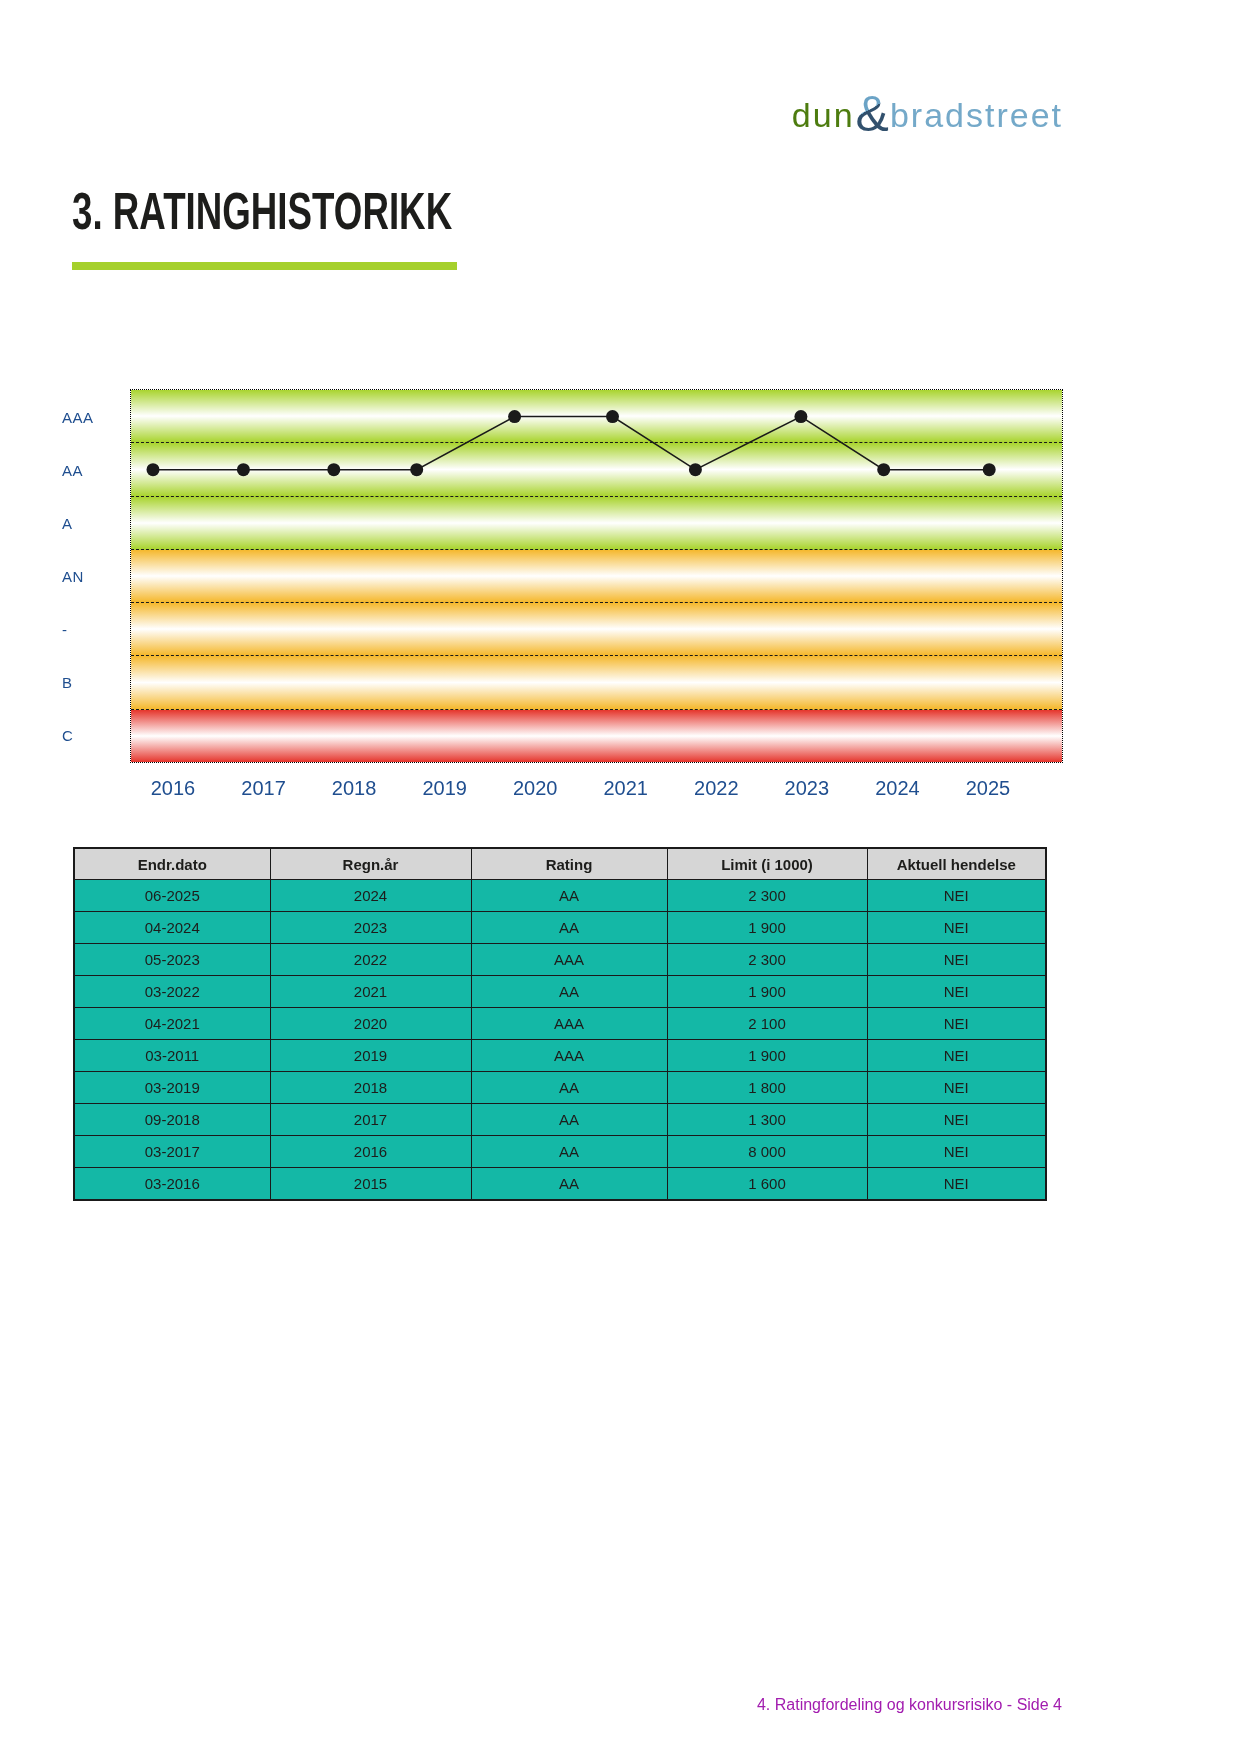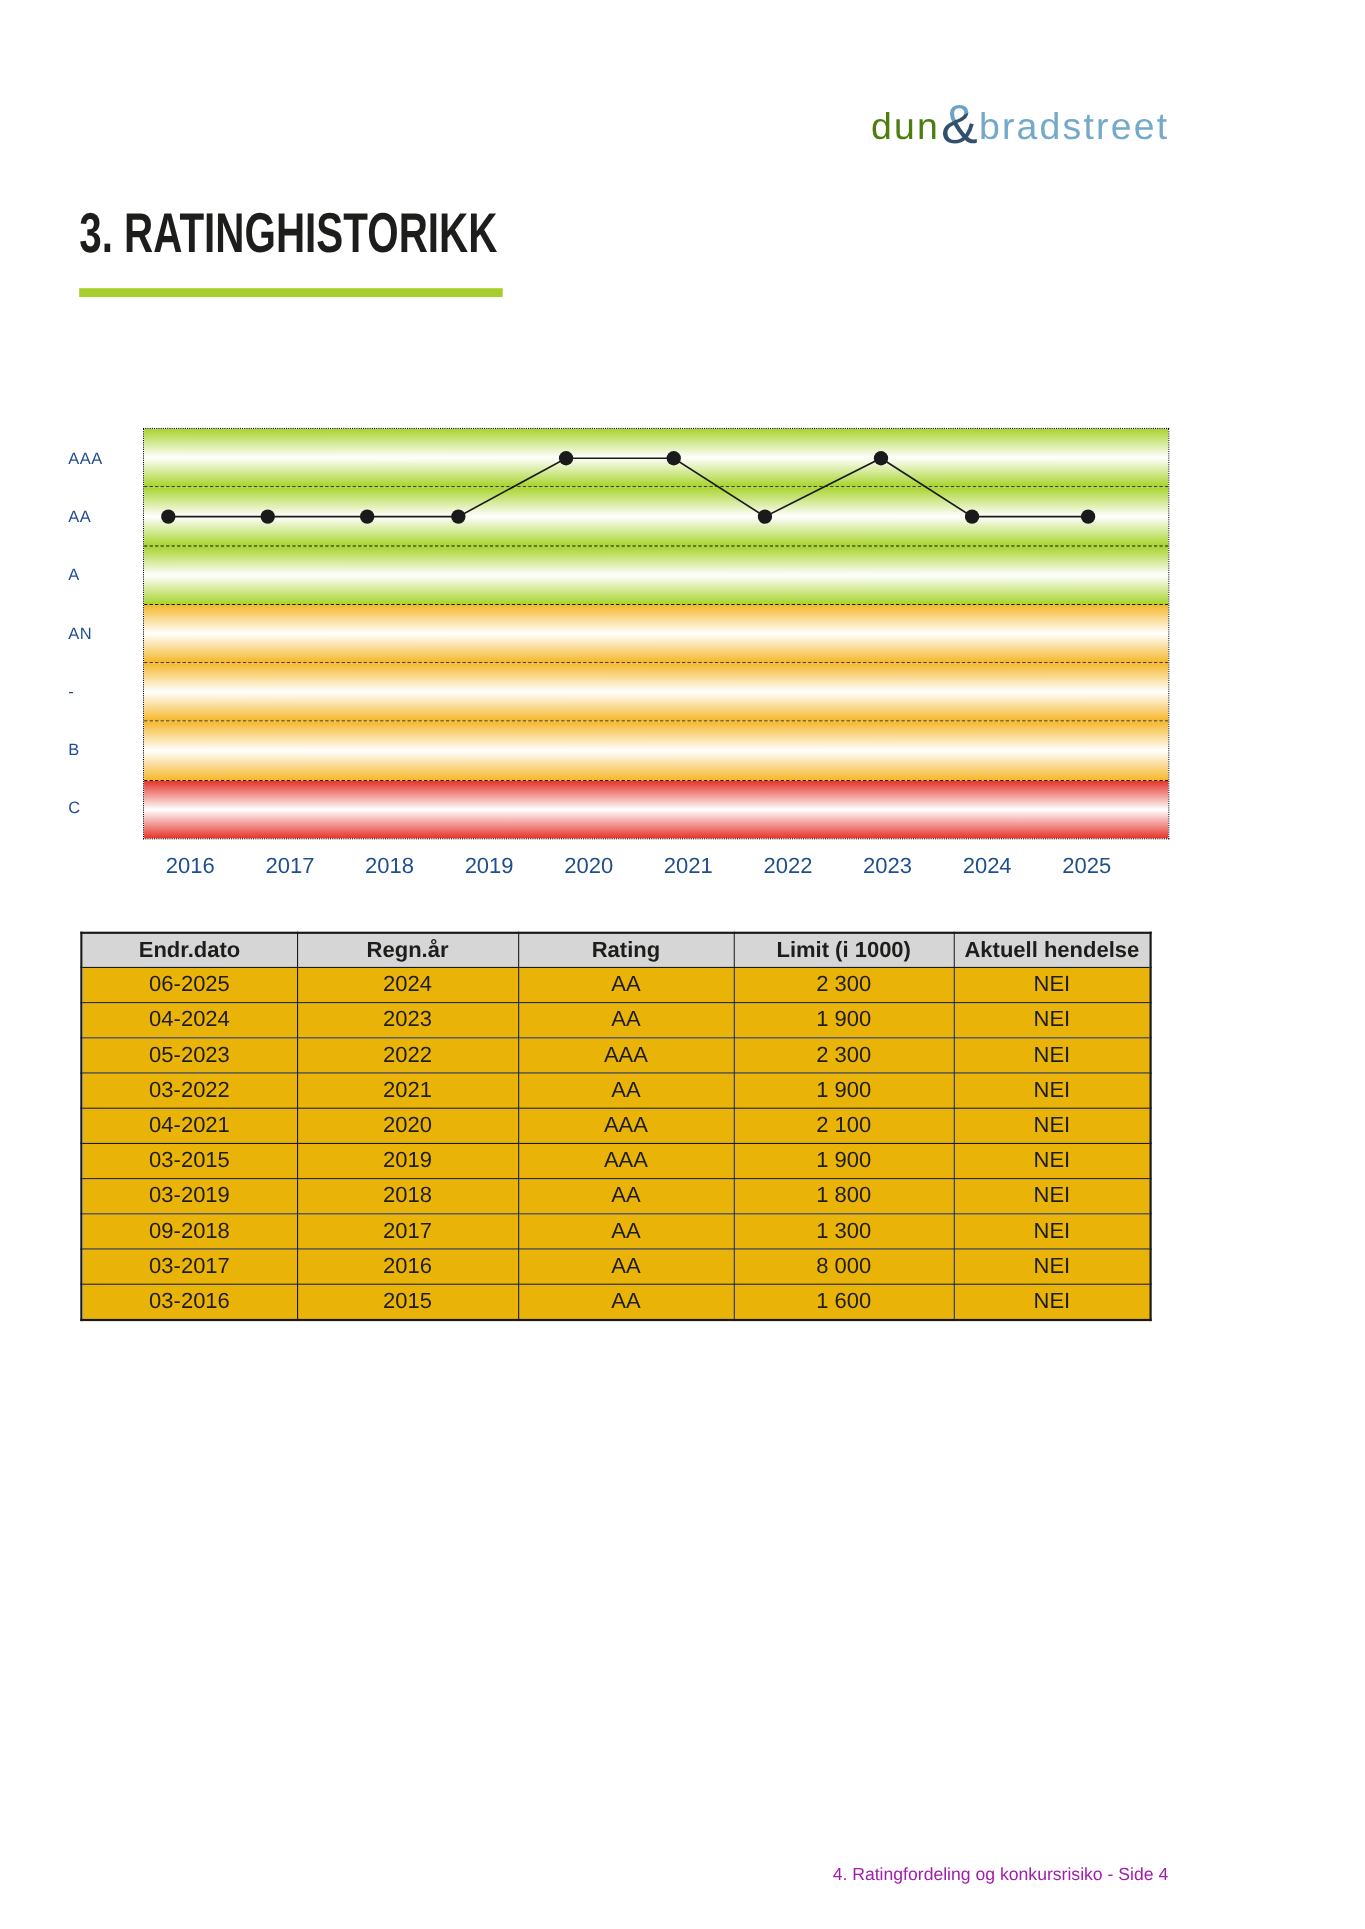--- a/index.html
+++ b/index.html
@@ -53,29 +53,29 @@
     font-size:15px;color:#1f4e8f;letter-spacing:0.5px;
   }
   .xlabel{
     position:absolute;top:777px;transform:translateX(-50%);
     font-size:20px;color:#1f4e8f;
   }
   
   table.rating{
     position:absolute;left:73px;top:847px;width:972px;
     border-collapse:collapse;table-layout:fixed;
-    font-size:20px;color:#1d1d1b;
+    font-size:15px;color:#1d1d1b;
   }
   table.rating th,table.rating td{
     border:1px solid #1a1a1a;text-align:center;vertical-align:middle;
     padding:0;overflow:hidden;white-space:nowrap;
   }
   table.rating{border:2px solid #1a1a1a;}
   table.rating th{height:30px;background:#d6d6d6;font-weight:700;}
-  table.rating td{height:31px;font-weight:400;background:#eab308;}
+  table.rating td{height:31px;font-weight:400;background:#14b8a6;}
   col.c1{width:196px}col.c2{width:201px}col.c3{width:196px}col.c4{width:200px}col.c5{width:179px}
   
   .footer{
     position:absolute;top:1696px;right:179px;
     font-size:16px;color:#a21caf;
   }
 </style>
 </head>
 <body>
 
@@ -181,21 +181,21 @@
         <td>NEI</td>
       </tr>
       <tr>
         <td>04-2021</td>
         <td>2020</td>
         <td>AAA</td>
         <td>2 100</td>
         <td>NEI</td>
       </tr>
       <tr>
-        <td>03-2015</td>
+        <td>03-2011</td>
         <td>2019</td>
         <td>AAA</td>
         <td>1 900</td>
         <td>NEI</td>
       </tr>
       <tr>
         <td>03-2019</td>
         <td>2018</td>
         <td>AA</td>
         <td>1 800</td>

